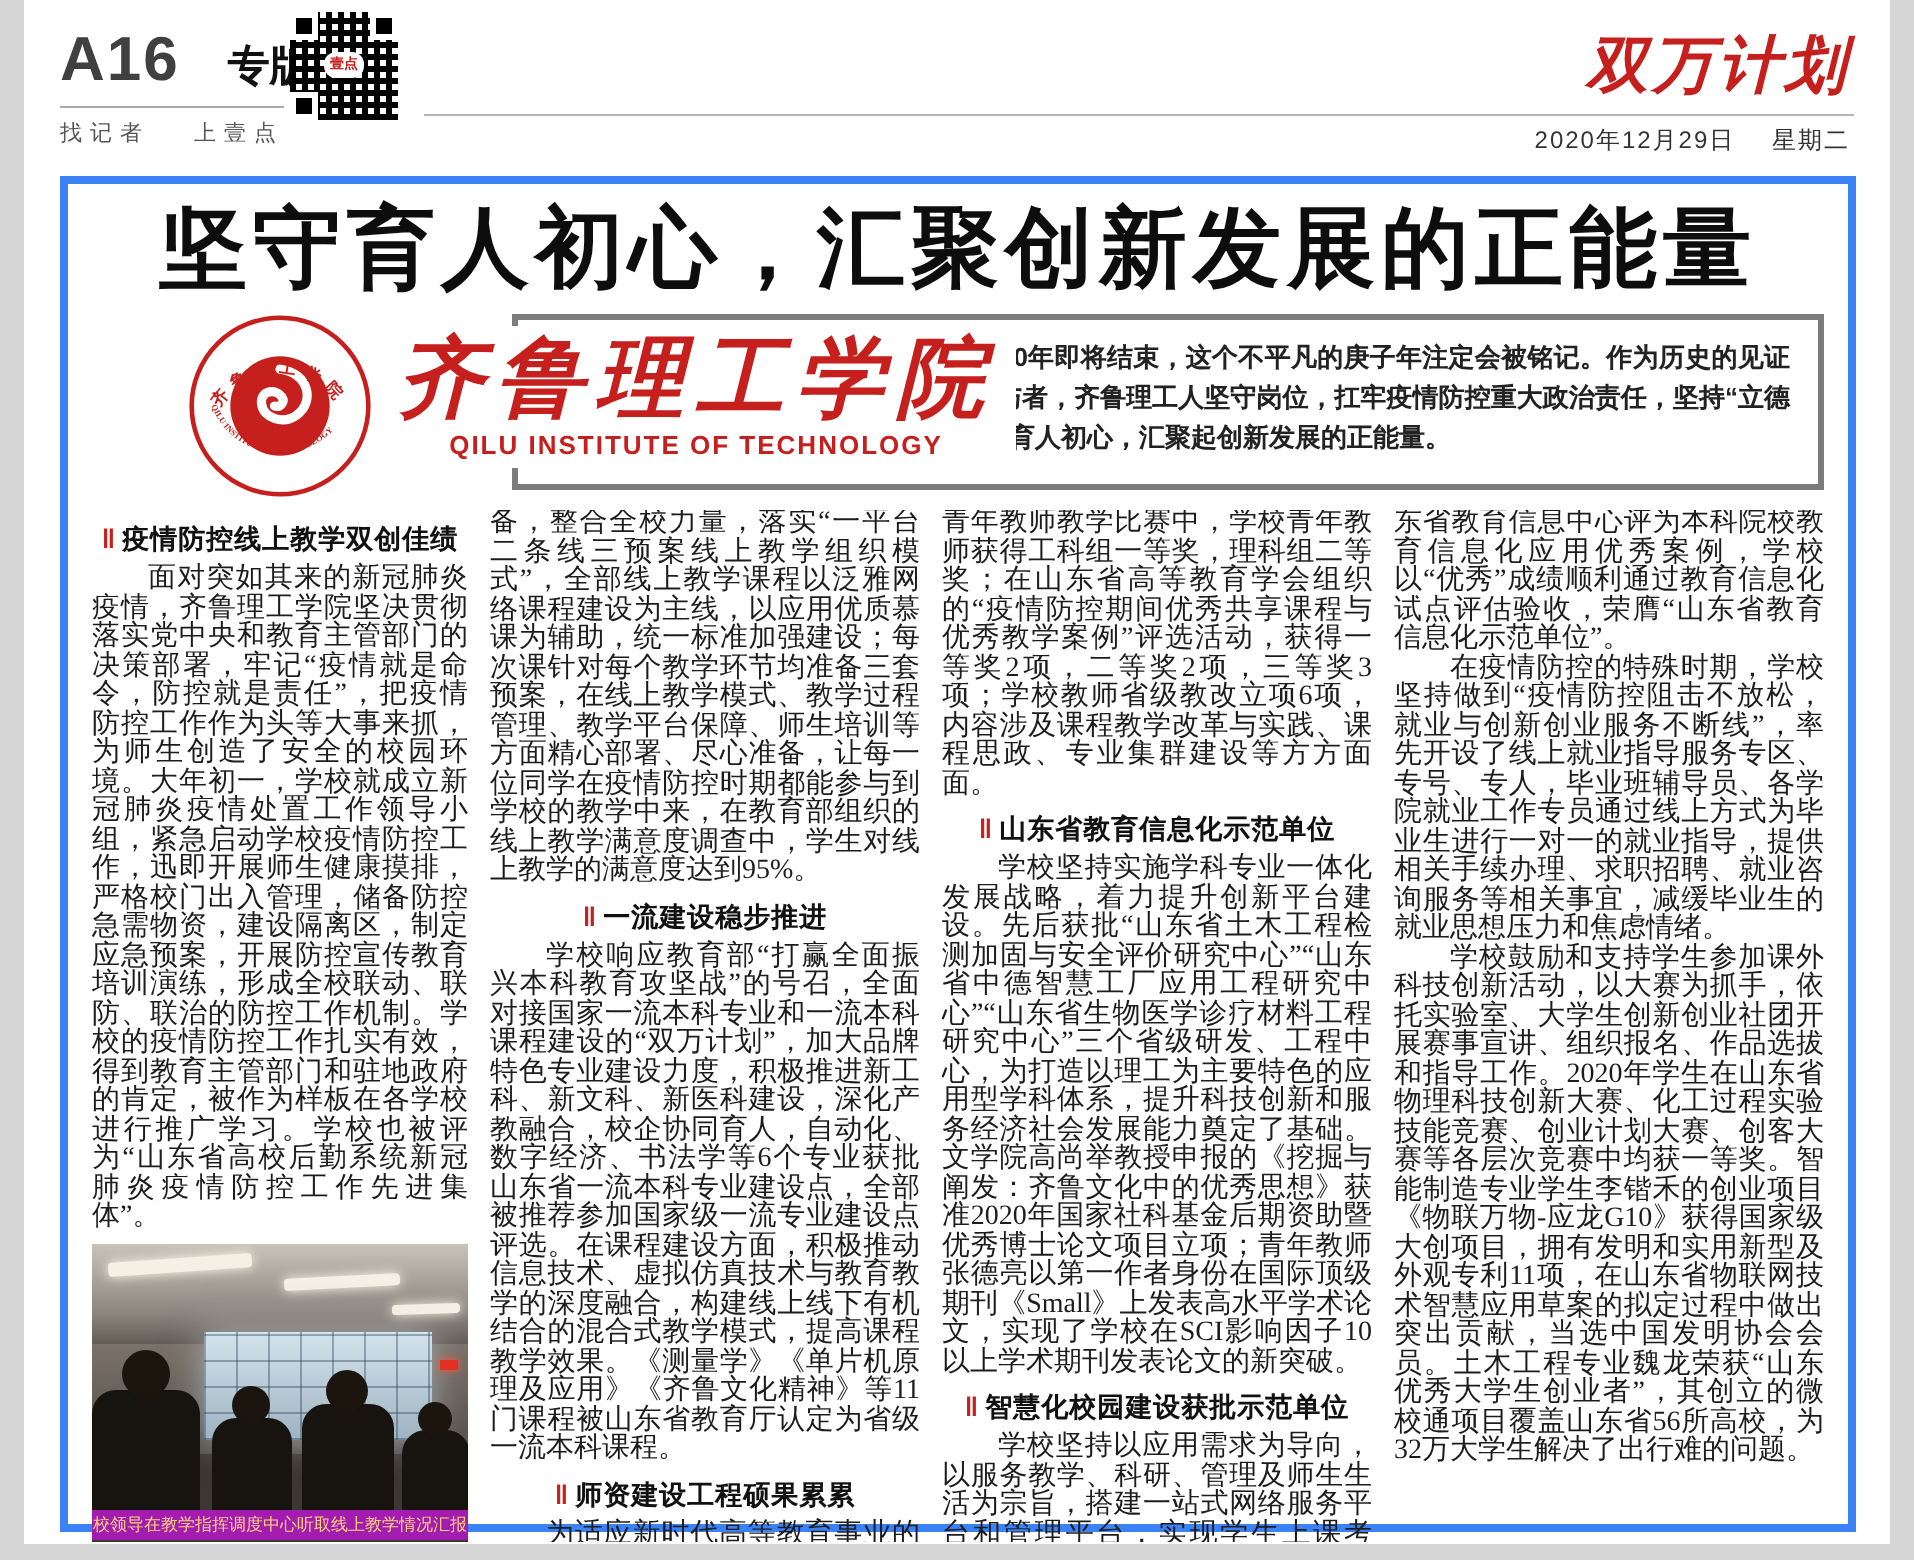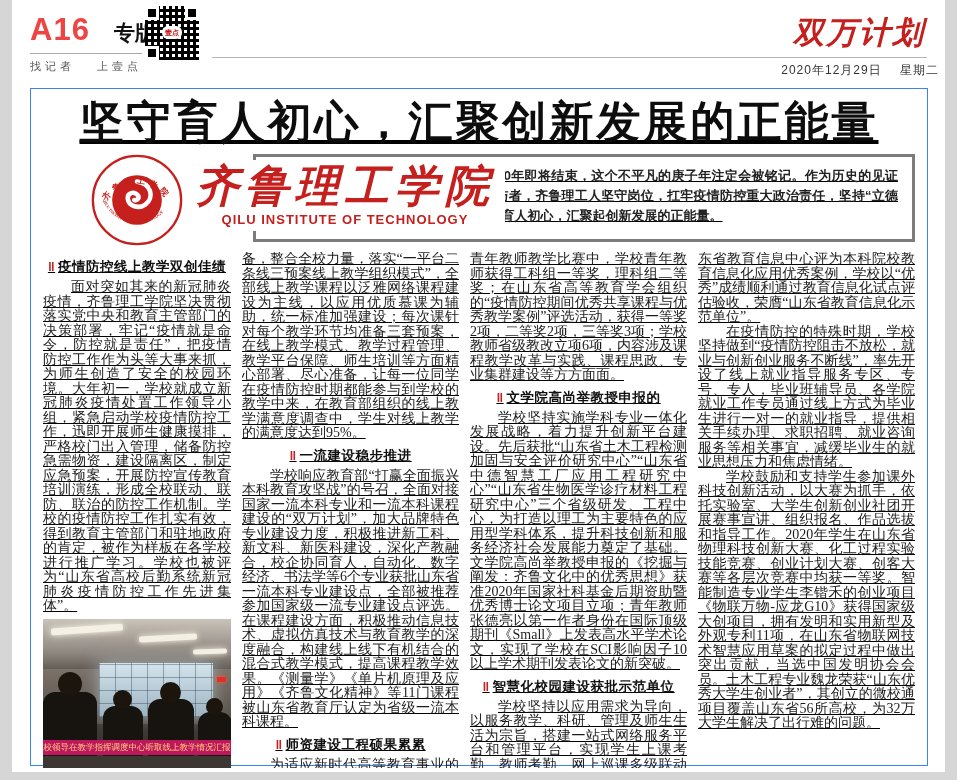--- a/index.html
+++ b/index.html
@@ -2,44 +2,44 @@
 <html><head>
 <meta charset="utf-8">
 <style>
   * { margin:0; padding:0; box-sizing:border-box; }
   body { width:957px; height:780px; overflow:hidden; background:#d6d6d6;
          font-family:"Liberation Serif", serif; }
   .sheet { position:absolute; left:12px; top:0; width:933px; height:772px; background:#fff; }
 
   
   .hdr { position:relative; height:82px; }
-  .ed { font-family:"Liberation Sans", sans-serif; font-weight:900; font-size:31px; color:#ef4444; letter-spacing:1px; }
+  .ed { font-family:"Liberation Sans", sans-serif; font-weight:900; font-size:31px; color:#404040; letter-spacing:1px; }
   .sec { font-family:"Liberation Sans", sans-serif; font-weight:700; font-size:21px; color:#111; margin-left:20px; }
   .ed-row { position:absolute; left:18px; top:12px; }
   .vline { display:inline-block; width:1px; height:36px; background:#9a9a9a; margin:0 0 -8px 12px; }
   .slogan { position:absolute; left:18px; top:53px; width:112px; border-top:1px solid #aaa; padding-top:5px;
             font-family:"Liberation Sans", sans-serif; font-size:11px; color:#555; letter-spacing:4px; display:flex; justify-content:space-between;align-items:center; }
   .qr { position:absolute; left:133px; top:6px; width:54px; height:54px; background:#fff; z-index:2;
         background-image:
           repeating-linear-gradient(0deg, #000 0 3px, transparent 3px 6px),
           repeating-linear-gradient(90deg, #000 0 3px, #fff 3px 6px); }
   .qr .eye { position:absolute; width:14px; height:14px; background:#000; box-shadow:inset 0 0 0 3px #fff, inset 0 0 0 5px #000; }
   .qr .e1{left:0;top:0} .qr .e2{right:0;top:0} .qr .e3{left:0;bottom:0}
   .qr .chip { position:absolute; left:17px; top:20px; width:20px; height:13px; background:#fff; border-radius:6px;
               font-family:"Liberation Sans", sans-serif; font-size:7px; color:#c5201d; text-align:center; line-height:13px; font-weight:700; }
   .mid-rule { position:absolute; left:200px; right:18px; top:57px; border-top:1px solid #b5b5b5; }
   .masthead { position:absolute; right:20px; top:12px; font-size:31px; color:#c5201d; font-weight:700;
               font-style:italic; letter-spacing:2px; font-family:"Liberation Serif", serif; }
-  .date-row { position:absolute; right:6px; top:57px; padding-top:5px; font-family:"Liberation Sans", sans-serif;
+  .date-row { position:absolute; right:20px; top:57px; padding-top:5px; font-family:"Liberation Sans", sans-serif;
               font-size:12px; color:#333; letter-spacing:1px; }
   .date-row span + span { margin-left:14px; }
 
   
   .article-box { position:absolute; left:18px; top:88px; width:898px; height:678px;
-                 border:1px solid #3b82f6; padding:5px 12px; background:#fff;text-decoration:underline; }
+                 border:4px solid #3b82f6; padding:5px 12px; background:#fff; }
   h1.headline { font-family:"Liberation Sans", sans-serif; font-weight:900; font-size:44px; color:#0d0d0d;
                 text-align:center; letter-spacing:3px; line-height:52px; margin:2px 0 6px; }
 
   
   .logo-row { position:relative; height:92px; margin-bottom:6px; }
   .intro-box { margin-left:210px; height:88px; border:3px solid #7c7c7c; padding:9px 14px 6px 200px; }
   .intro-box p { font-family:"Liberation Sans", sans-serif; font-size:13px; line-height:20px; color:#222;
                  font-weight:600; text-align:justify; text-indent:2em; }
   .brand { position:absolute; left:142px; top:6px; background:#fff; padding:2px 10px 4px; z-index:2; text-align:center; }
   .brand .cn { font-size:44px; line-height:50px; color:#c5201d; font-weight:700; font-style:italic; letter-spacing:6px; }
@@ -72,21 +72,21 @@
                  repeating-linear-gradient(0deg, rgba(25,45,70,.35) 0 1px, transparent 1px 13px),
                  linear-gradient(#d4e4ec,#9db3c1);
                box-shadow:0 0 16px rgba(210,228,238,.55); }
   .ph-exit { position:absolute; left:174px; top:58px; width:9px; height:5px; background:#e23122; box-shadow:0 0 4px #ff5040; }
   .person { position:absolute; background:#17130e; border-radius:12px 12px 0 0; bottom:15px; }
   .person::before { content:""; position:absolute; background:#1b150e; border-radius:50%; }
   .p1 { left:0;  width:54px; height:64px; } .p1::before { width:24px; height:24px; top:-20px; left:15px; }
   .p2 { left:60px; width:40px; height:50px; } .p2::before { width:19px; height:19px; top:-16px; left:10px; }
   .p3 { left:105px; width:46px; height:57px; } .p3::before { width:21px; height:21px; top:-17px; left:12px; }
   .p4 { left:155px; width:34px; height:44px; } .p4::before { width:17px; height:17px; top:-14px; left:8px; }
-  .ph-cap { position:absolute; left:0; right:0; bottom:16px; height:15px; background:#be185d; color:#ffd27c;
+  .ph-cap { position:absolute; left:0; right:0; bottom:4px; height:15px; background:#a21caf; color:#ffd27c;
             font-size:8.5px; line-height:15px; text-align:center; font-family:"Liberation Sans", sans-serif; }
 </style>
 </head>
 <body>
 
 <div class="sheet">
 
   <div class="hdr">
     <div class="ed-row">
       <span class="ed">A16</span>
@@ -166,21 +166,21 @@
       <div class="col c2">
         <p>备，整合全校力量，落实“一平台二条线三预案线上教学组织模式”，全部线上教学课程以泛雅网络课程建设为主线，以应用优质慕课为辅助，统一标准加强建设；每次课针对每个教学环节均准备三套预案，在线上教学模式、教学过程管理、教学平台保障、师生培训等方面精心部署、尽心准备，让每一位同学在疫情防控时期都能参与到学校的教学中来，在教育部组织的线上教学满意度调查中，学生对线上教学的满意度达到95%。</p>
         <h2 class="shead"><span class="mk">‖</span><span>一流建设稳步推进</span></h2>
         <p class="ind">学校响应教育部“打赢全面振兴本科教育攻坚战”的号召，全面对接国家一流本科专业和一流本科课程建设的“双万计划”，加大品牌特色专业建设力度，积极推进新工科、新文科、新医科建设，深化产教融合，校企协同育人，自动化、数字经济、书法学等6个专业获批山东省一流本科专业建设点，全部被推荐参加国家级一流专业建设点评选。在课程建设方面，积极推动信息技术、虚拟仿真技术与教育教学的深度融合，构建线上线下有机结合的混合式教学模式，提高课程教学效果。《测量学》《单片机原理及应用》《齐鲁文化精神》等11门课程被山东省教育厅认定为省级一流本科课程。</p>
         <h2 class="shead"><span class="mk">‖</span><span>师资建设工程硕果累累</span></h2>
         <p class="ind">为适应新时代高等教育事业的发展，提升教师教学能力，学校创新实施“六大师资建设工程”，制定青年教师培养计划，鼓励青年教师钻研教法、学法，积极推行课堂教学改革。在山东省高校</p>
       </div>
 
       <div class="col c3">
         <p>青年教师教学比赛中，学校青年教师获得工科组一等奖，理科组二等奖；在山东省高等教育学会组织的“疫情防控期间优秀共享课程与优秀教学案例”评选活动，获得一等奖2项，二等奖2项，三等奖3项；学校教师省级教改立项6项，内容涉及课程教学改革与实践、课程思政、专业集群建设等方方面面。</p>
-        <h2 class="shead"><span class="mk">‖</span><span>文学院高尚举教授申报的</span></h2>
+        <h2 class="shead"><span class="mk">‖</span><span>山东省教育信息化示范单位</span></h2>
         <p class="ind">学校坚持实施学科专业一体化发展战略，着力提升创新平台建设。先后获批“山东省土木工程检测加固与安全评价研究中心”“山东省中德智慧工厂应用工程研究中心”“山东省生物医学诊疗材料工程研究中心”三个省级研发、工程中心，为打造以理工为主要特色的应用型学科体系，提升科技创新和服务经济社会发展能力奠定了基础。文学院高尚举教授申报的《挖掘与阐发：齐鲁文化中的优秀思想》获准2020年国家社科基金后期资助暨优秀博士论文项目立项；青年教师张德亮以第一作者身份在国际顶级期刊《Small》上发表高水平学术论文，实现了学校在SCI影响因子10以上学术期刊发表论文的新突破。</p>
         <h2 class="shead"><span class="mk">‖</span><span>智慧化校园建设获批示范单位</span></h2>
         <p class="ind">学校坚持以应用需求为导向，以服务教学、科研、管理及师生生活为宗旨，搭建一站式网络服务平台和管理平台，实现学生上课考勤、教师考勤、网上巡课多级联动机制等特色功能，极大的推进了学校教学运行体系与学工管理体系的网络化、信息化，广大师生享受到高科技信息化技术带来的方便和快捷。学校申报的《智慧化校园平台建设为学校精细管理、职能服务提供支撑》，被山</p>
       </div>
 
       <div class="col c4">
         <p>东省教育信息中心评为本科院校教育信息化应用优秀案例，学校以“优秀”成绩顺利通过教育信息化试点评估验收，荣膺“山东省教育信息化示范单位”。</p>
         <p class="ind">在疫情防控的特殊时期，学校坚持做到“疫情防控阻击不放松，就业与创新创业服务不断线”，率先开设了线上就业指导服务专区、专号、专人，毕业班辅导员、各学院就业工作专员通过线上方式为毕业生进行一对一的就业指导，提供相关手续办理、求职招聘、就业咨询服务等相关事宜，减缓毕业生的就业思想压力和焦虑情绪。</p>
         <p class="ind">学校鼓励和支持学生参加课外科技创新活动，以大赛为抓手，依托实验室、大学生创新创业社团开展赛事宣讲、组织报名、作品选拔和指导工作。2020年学生在山东省物理科技创新大赛、化工过程实验技能竞赛、创业计划大赛、创客大赛等各层次竞赛中均获一等奖。智能制造专业学生李锴禾的创业项目《物联万物-应龙G10》获得国家级大创项目，拥有发明和实用新型及外观专利11项，在山东省物联网技术智慧应用草案的拟定过程中做出突出贡献，当选中国发明协会会员。土木工程专业魏龙荣获“山东优秀大学生创业者”，其创立的微校通项目覆盖山东省56所高校，为32万大学生解决了出行难的问题。</p>
       </div>

